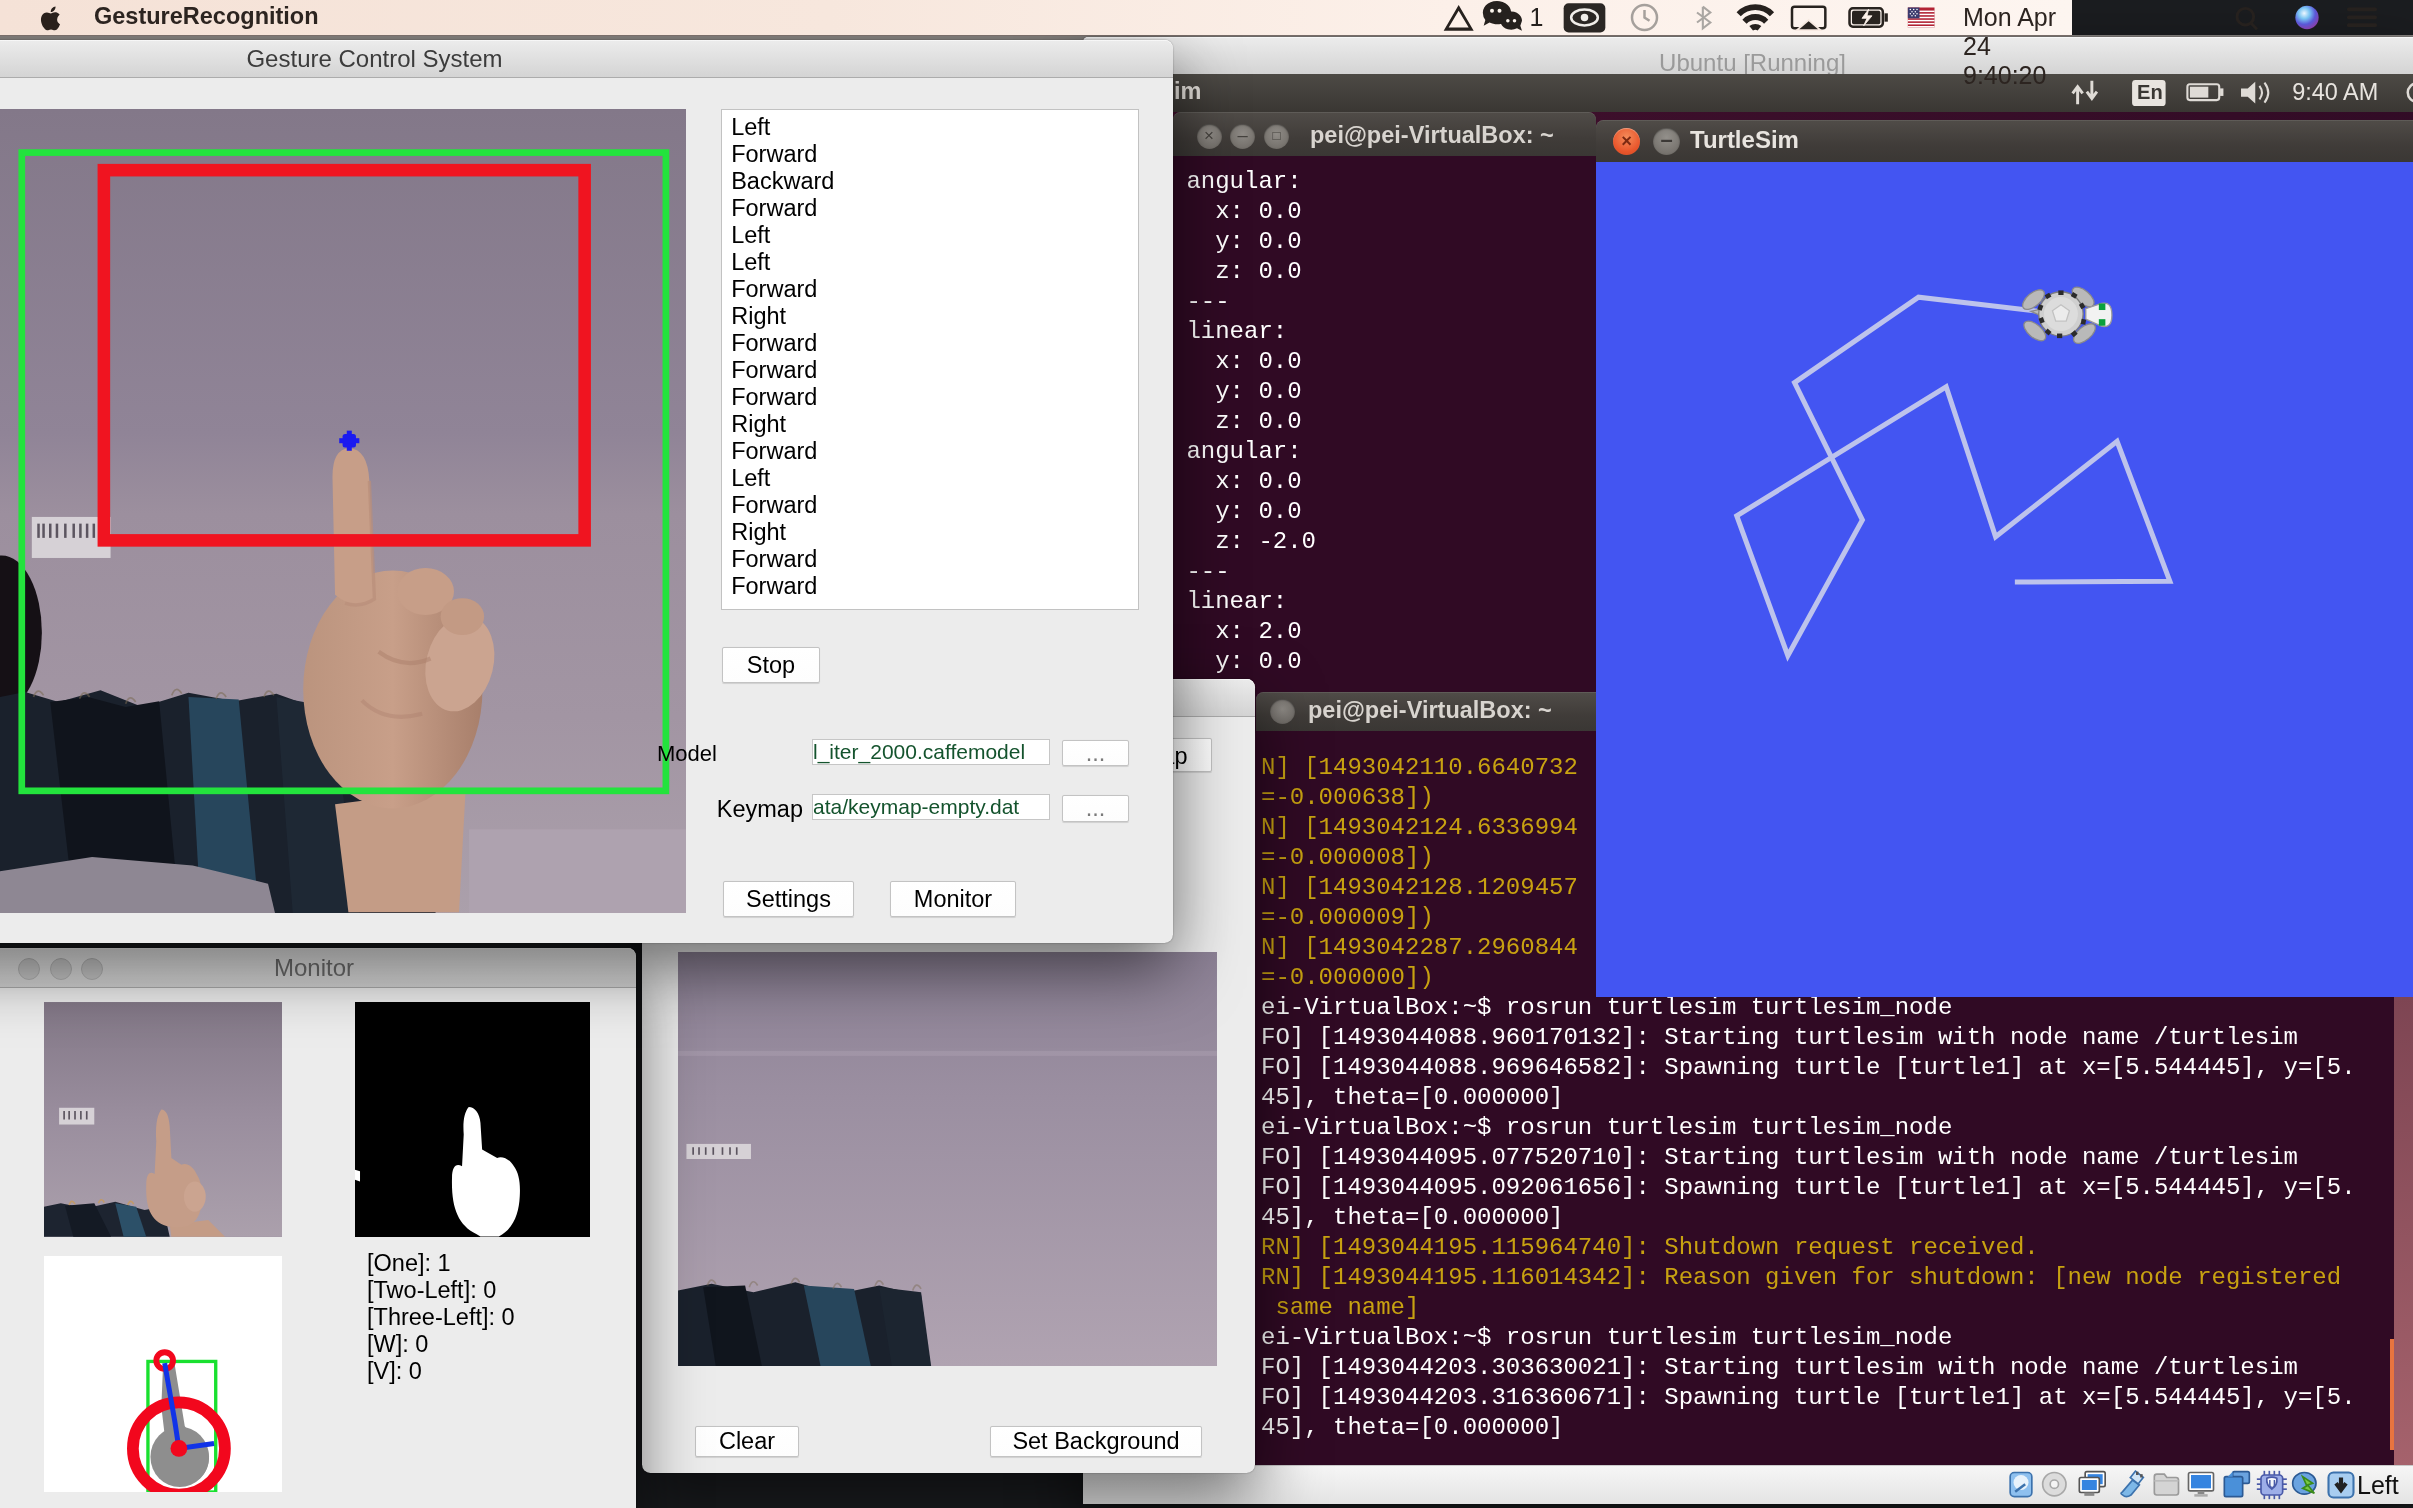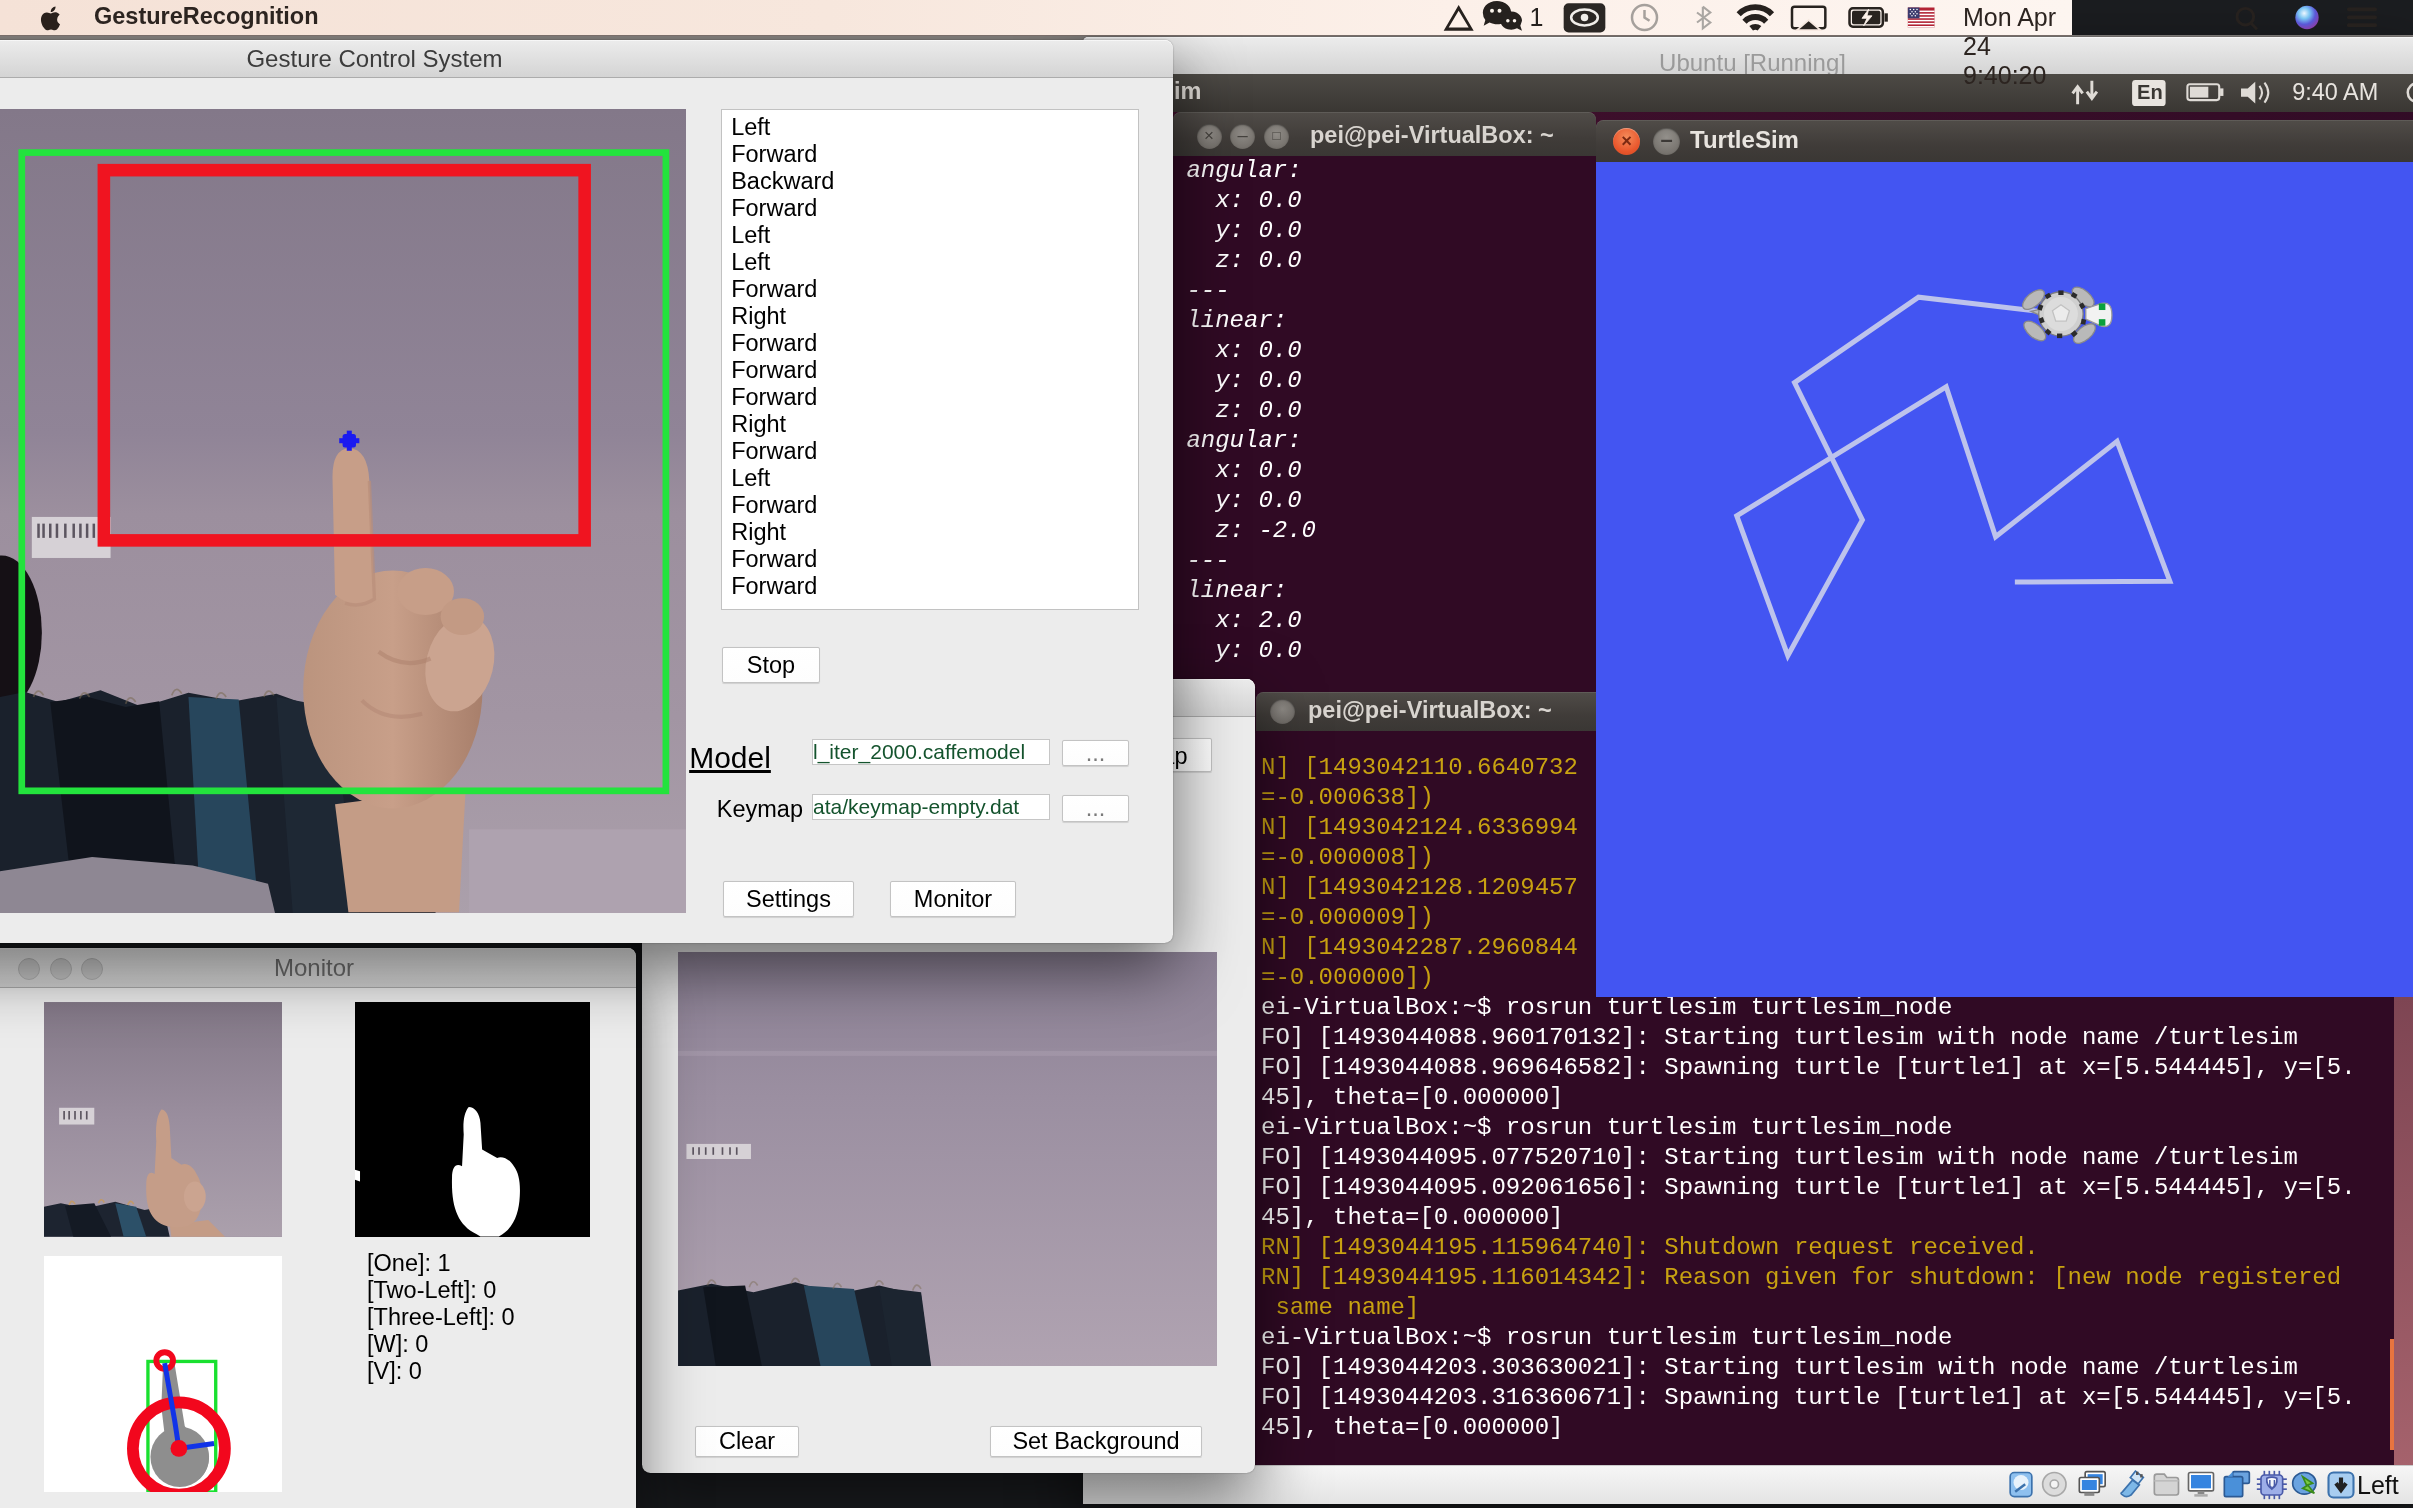--- a/index.html
+++ b/index.html
@@ -53,21 +53,21 @@
 
   <div class="abs" style="left:0;top:75px;width:1339px;height:1358px;background:linear-gradient(135deg,#43112e,#2e0a24 60%,#24081c);"></div>
 
   <div class="abs" style="left:90px;top:75px;width:423px;height:620px;">
     <div class="ubtitle" style="height:44px;">
       <div class="abs" style="left:23.5px;top:11.7px;width:25px;height:25px;border-radius:50%;background:radial-gradient(circle at 50% 40%,#908c87,#6b6762);box-shadow:inset 0 0.8px 1.7px rgba(0,0,0,.5);color:#45423e;font-size:17px;text-align:center;line-height:24px;">×</div>
       <div class="abs" style="left:57px;top:11.7px;width:25px;height:25px;border-radius:50%;background:radial-gradient(circle at 50% 40%,#908c87,#6b6762);box-shadow:inset 0 0.8px 1.7px rgba(0,0,0,.5);color:#45423e;font-size:18.4px;text-align:center;line-height:22px;">–</div>
       <div class="abs" style="left:91px;top:11.7px;width:25px;height:25px;border-radius:50%;background:radial-gradient(circle at 50% 40%,#908c87,#6b6762);box-shadow:inset 0 0.8px 1.7px rgba(0,0,0,.5);color:#45423e;font-size:13.4px;text-align:center;line-height:23.5px;">□</div>
       <div class="abs" style="left:137px;top:10px;font-size:23.5px;font-weight:bold;color:#d8d4cf;">pei@pei-VirtualBox: ~</div>
     </div>
-    <div class="abs term" style="left:0;top:44px;width:423px;height:577px;background:#300a24;padding-left:13.4px;box-sizing:border-box;font-style:italic;">angular:
+    <div class="abs term" style="left:0;top:44px;width:423px;height:577px;background:#300a24;padding-top:11px;padding-left:13.4px;box-sizing:border-box;">angular:
   x: 0.0
   y: 0.0
   z: 0.0
 ---
 linear:
   x: 0.0
   y: 0.0
   z: 0.0
 angular:
   x: 0.0
@@ -394,21 +394,21 @@
           <rect x="409" y="388" width="16" height="16" rx="3"></rect>
         <rect x="414" y="384" width="6" height="24"></rect>
           <rect x="405" y="393" width="24" height="6"></rect>
         </g>
     </svg>
   </div>
   <div class="abs" style="left:1145px;top:69px;width:418px;height:501px;background:#fff;border:0.8px solid #c2c2c2;box-sizing:border-box;">
     <div style="padding:4.2px 0 0 9.2px;font-size:23.5px;line-height:27px;color:#000;">Left<br>Forward<br>Backward<br>Forward<br>Left<br>Left<br>Forward<br>Right<br>Forward<br>Forward<br>Forward<br>Right<br>Forward<br>Left<br>Forward<br>Right<br>Forward<br>Forward</div>
   </div>
   <div class="btn" style="left:1146px;top:607px;width:96px;height:34px;line-height:34px;">Stop</div>
-  <div class="abs" style="left:1081px;top:701px;width:146px;text-align:center;font-size:30px;color:#000;text-decoration:underline;">Model</div>
+  <div class="abs" style="left:1081px;top:701px;width:146px;text-align:left;font-size:22px;color:#000;">Model</div>
   <div class="tfield" style="left:1236px;top:699px;width:236px;height:24px;line-height:24px;">l_iter_2000.caffemodel</div>
   <div class="btn" style="left:1486px;top:700px;width:65px;height:24px;line-height:24px;color:#7a7a7a;">...</div>
   <div class="abs" style="left:1081px;top:756px;width:146px;text-align:right;font-size:23.5px;color:#000;">Keymap</div>
   <div class="tfield" style="left:1236px;top:754px;width:236px;height:24px;line-height:24px;">ata/keymap-empty.dat</div>
   <div class="btn" style="left:1486px;top:755px;width:65px;height:25px;line-height:25px;color:#7a7a7a;">...</div>
   <div class="btn" style="left:1147px;top:841px;width:129px;height:34px;line-height:34px;">Settings</div>
   <div class="btn" style="left:1314px;top:841px;width:124px;height:34px;line-height:34px;">Monitor</div>
 </div>
 
 <div class="abs" id="menubar" style="left:0;top:0;width:2072px;height:35px;background:linear-gradient(90deg,#f5e2d7,#f7e7dd 40%,#fcf0e9 70%,#fdf5f0);box-shadow:0 0.8px 0 rgba(120,90,80,.35);z-index:50;">

